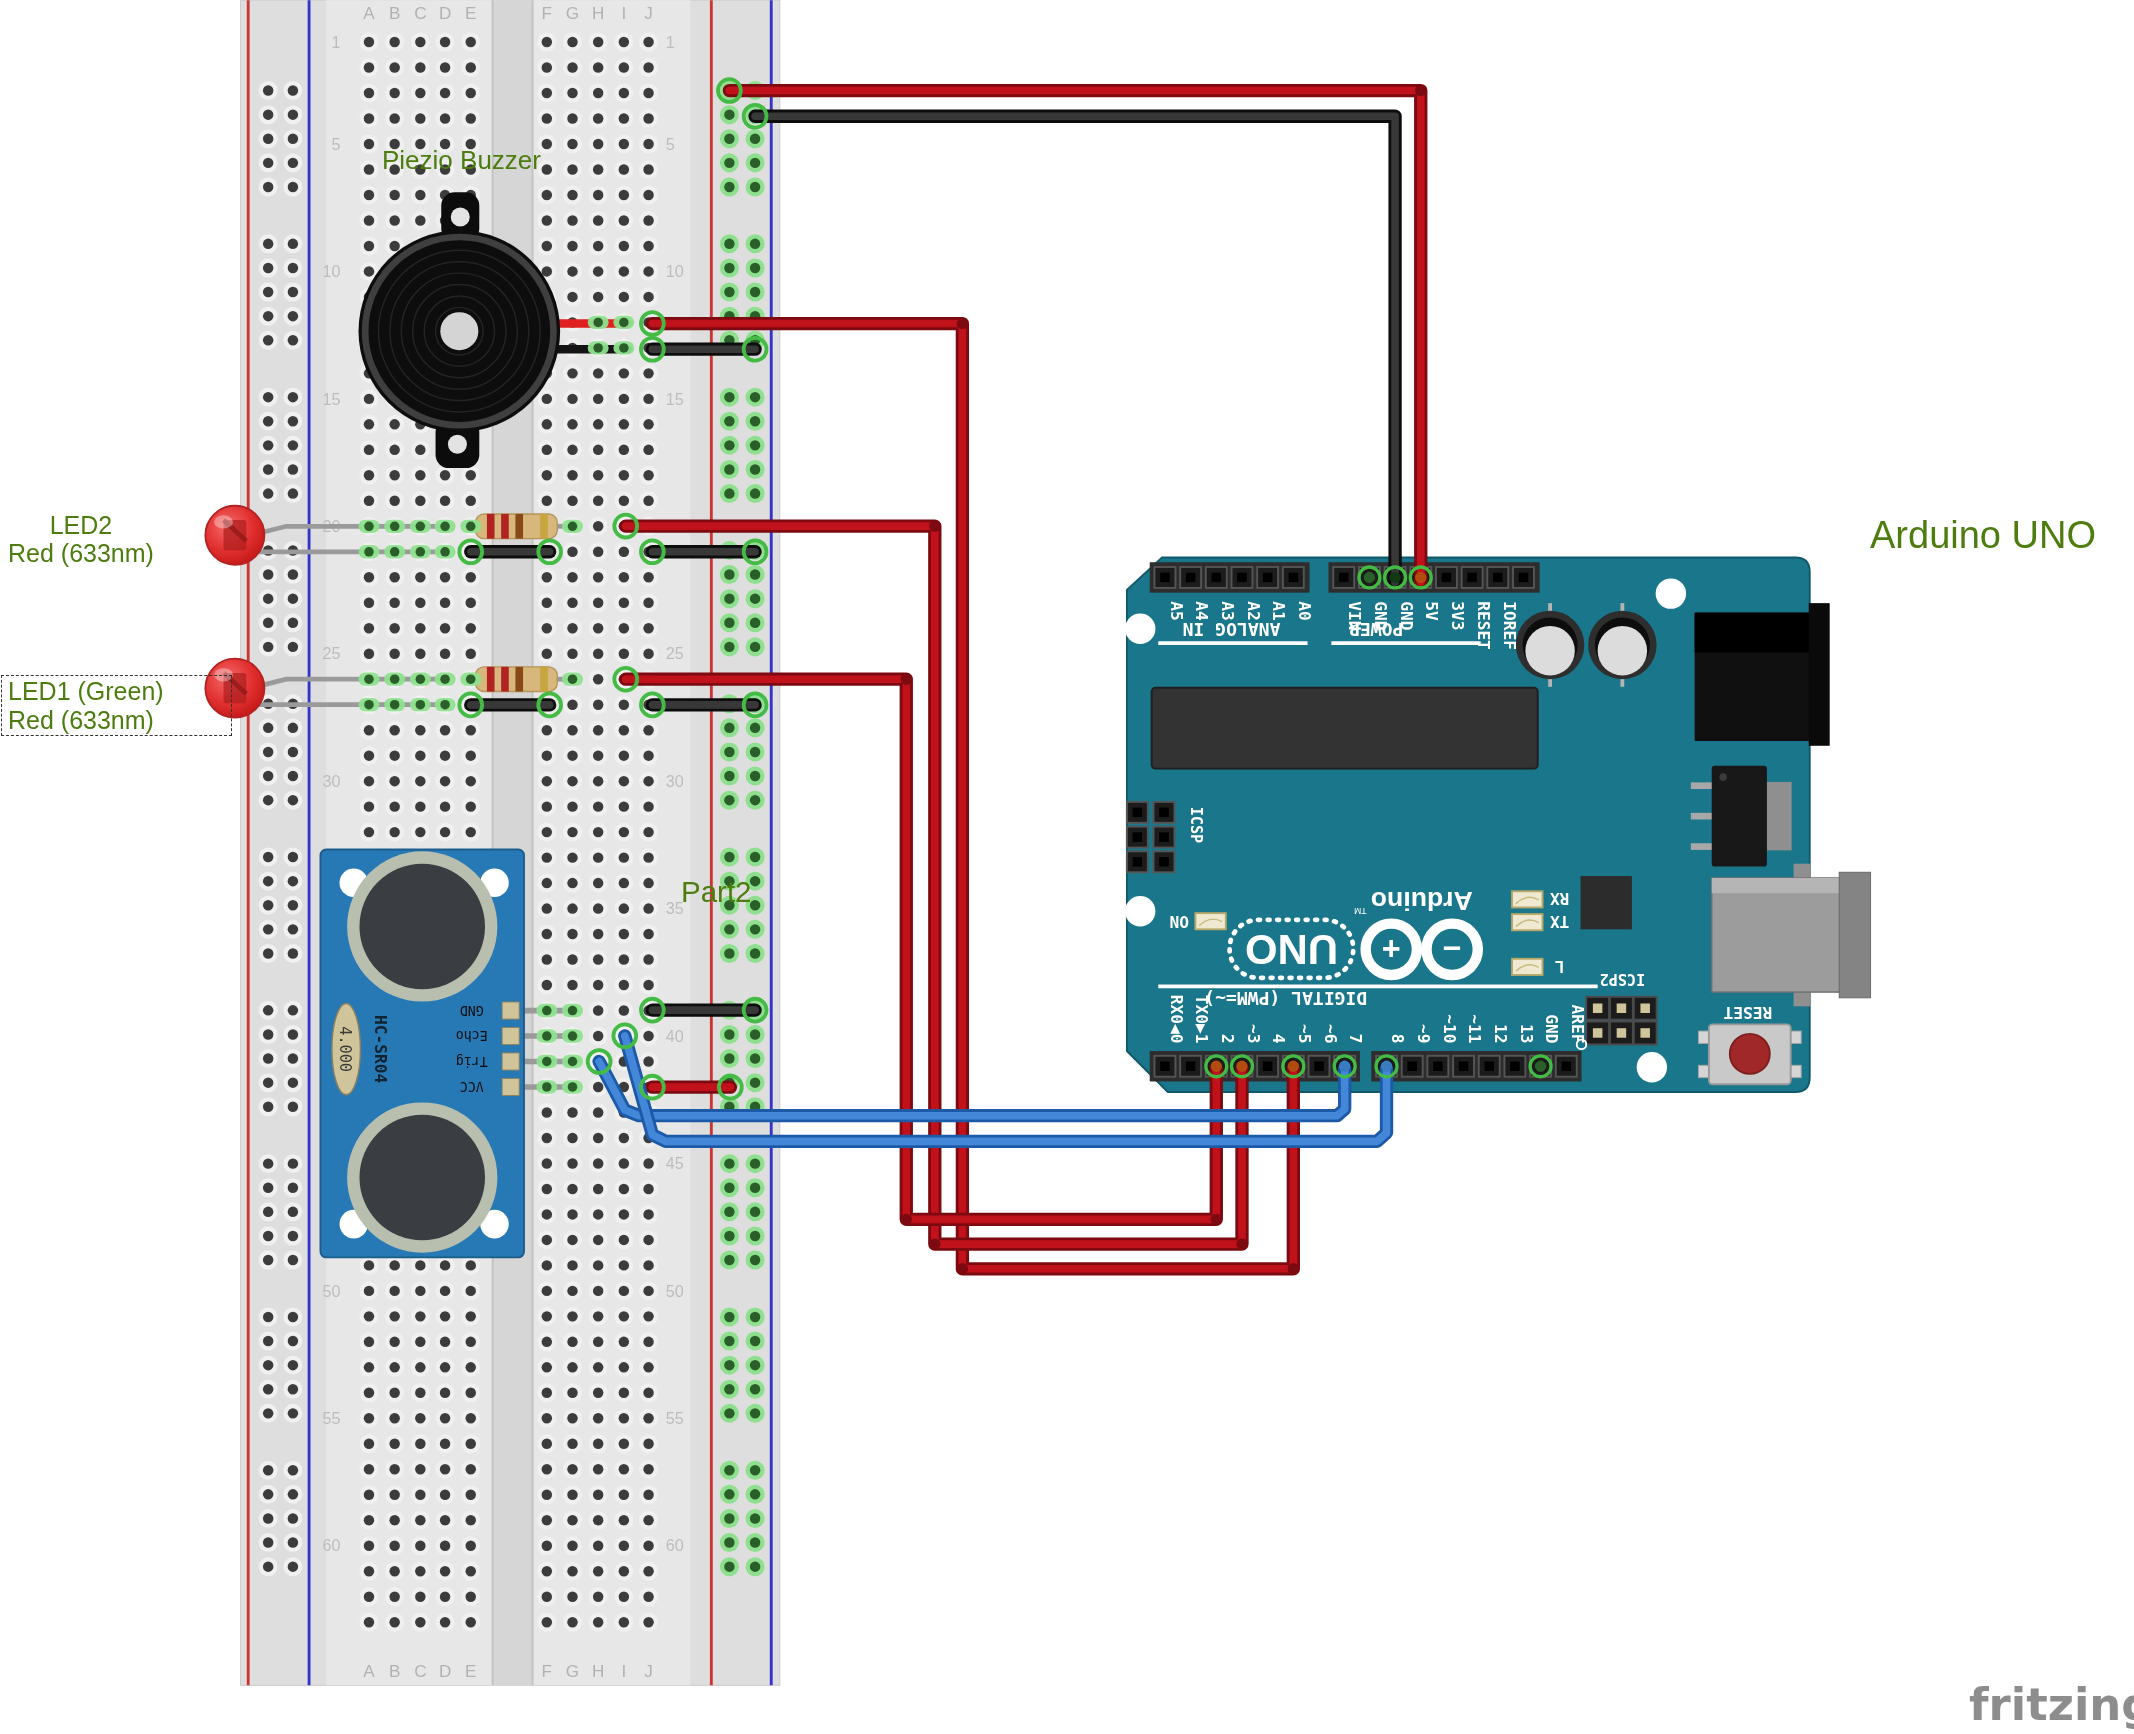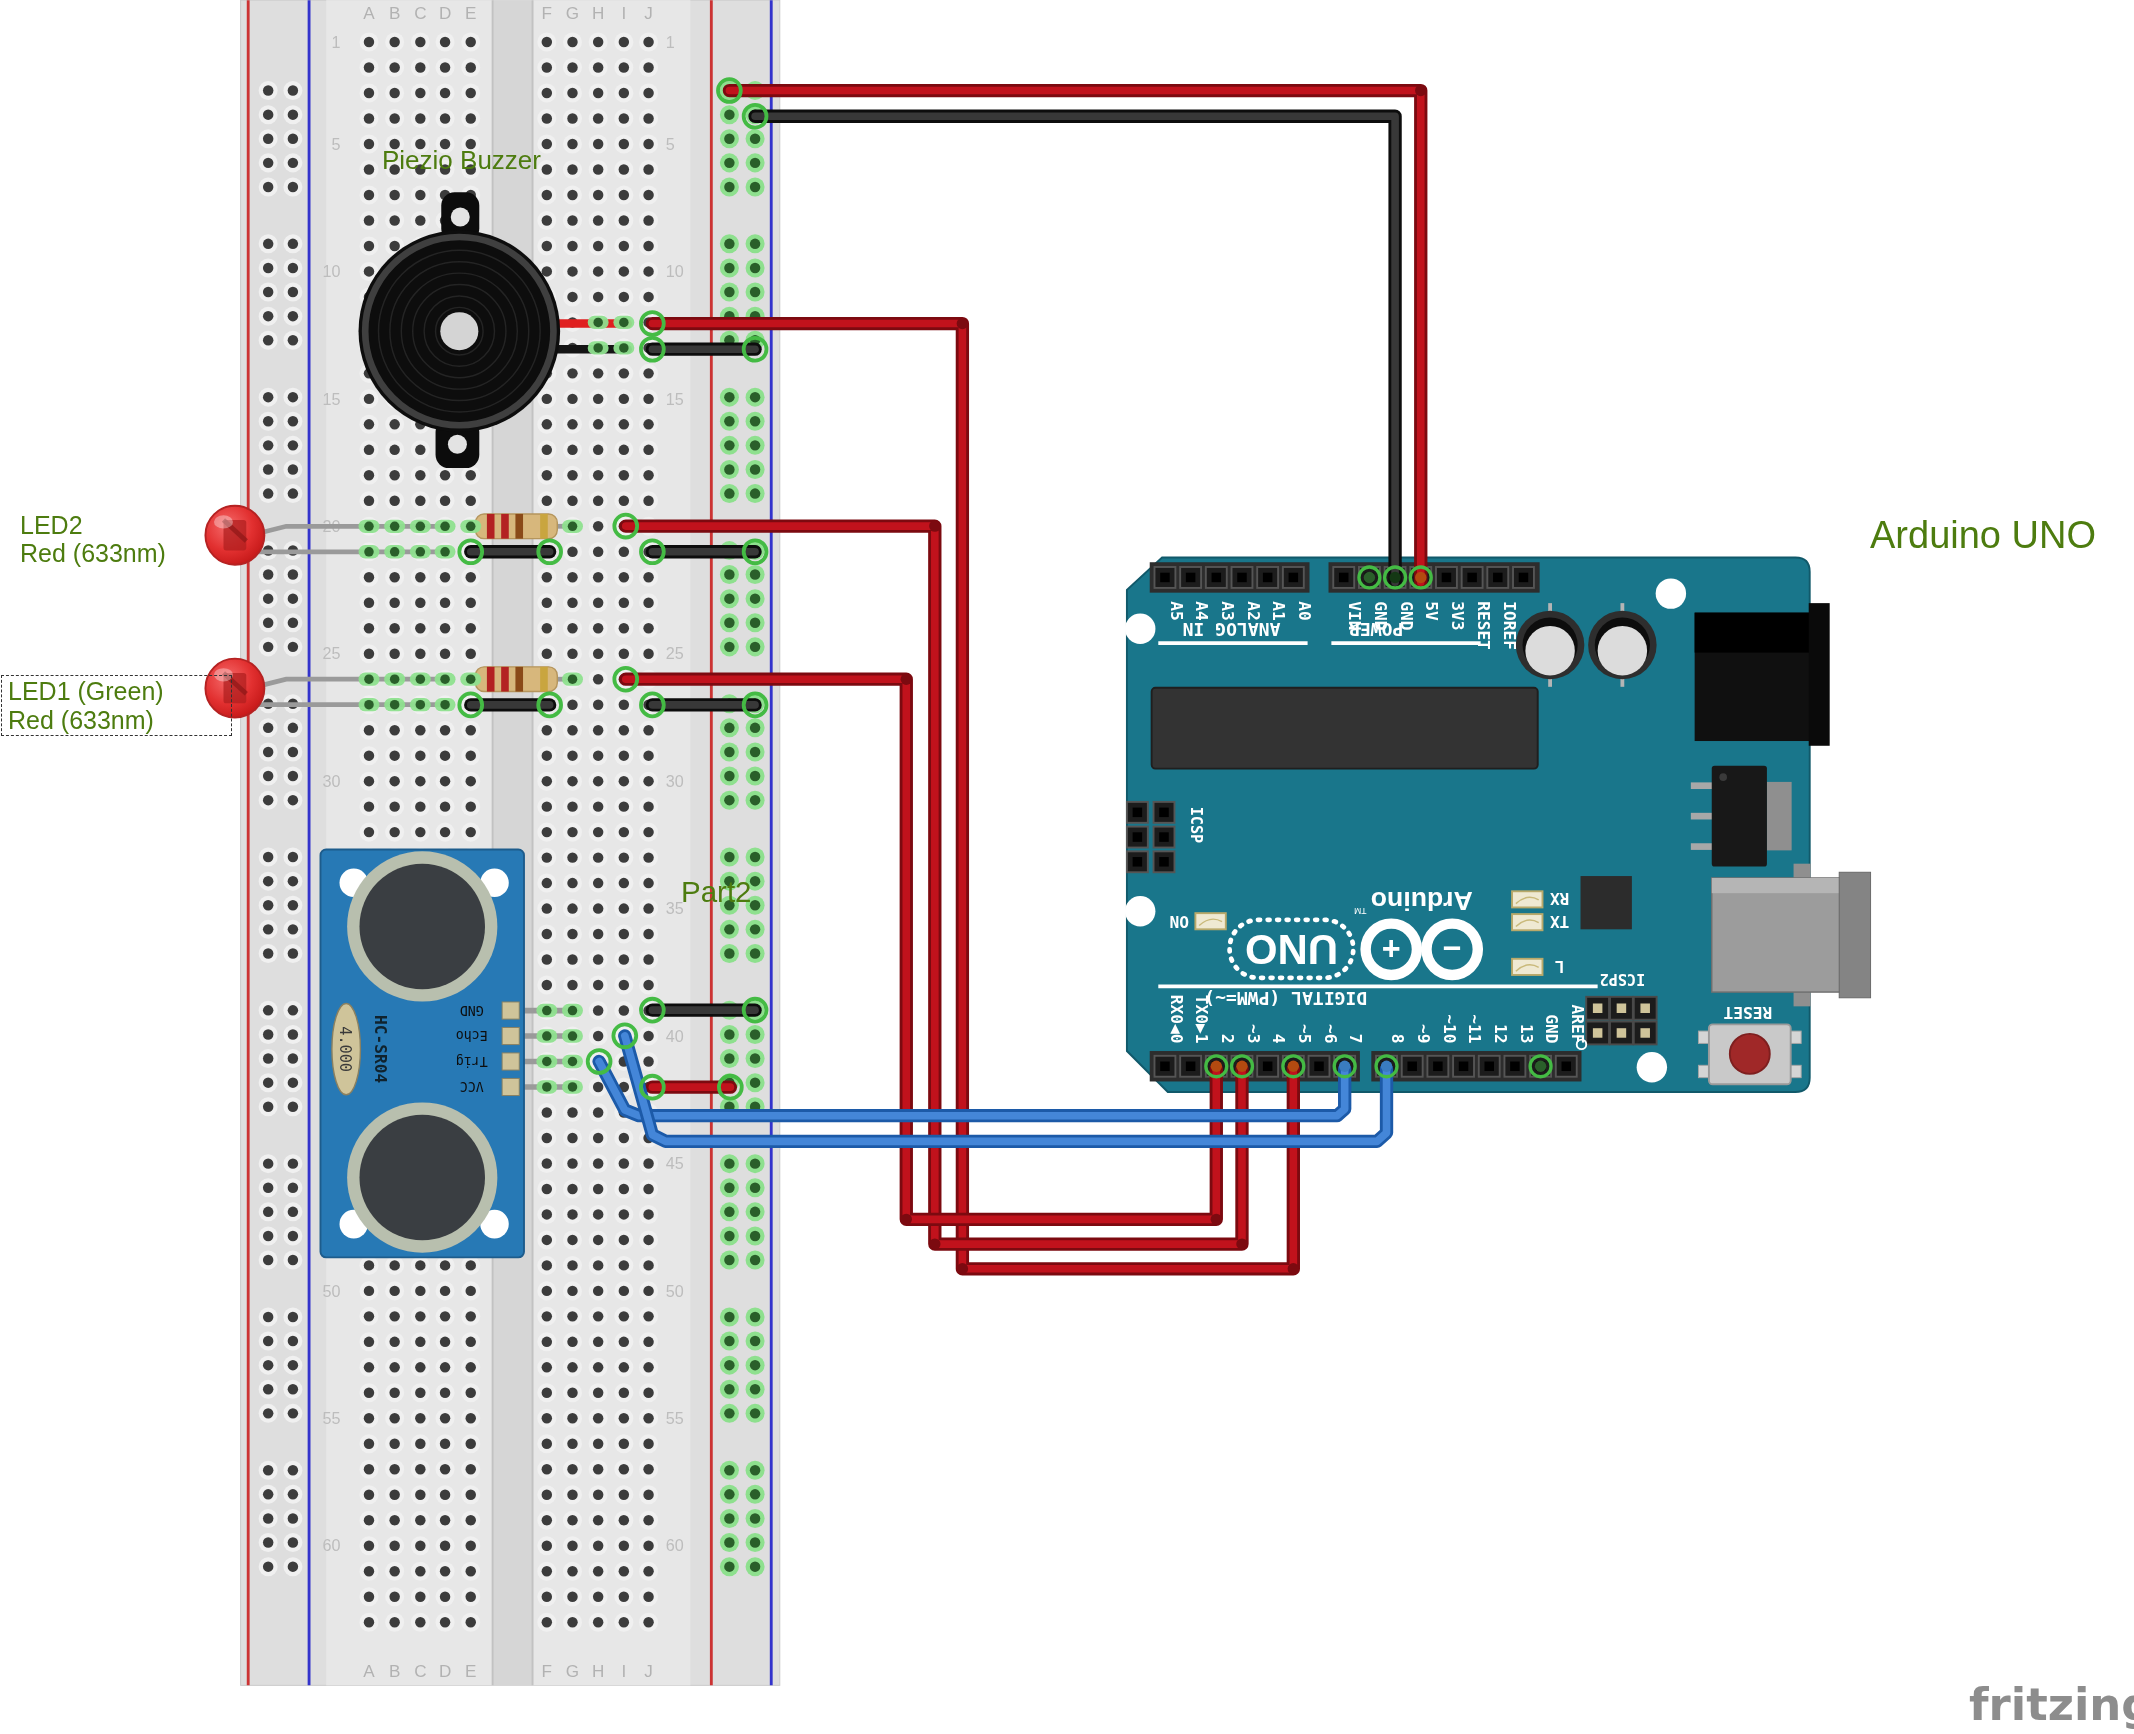--- a/index.html
+++ b/index.html
@@ -1,21 +1,21 @@
 <!DOCTYPE html>
 <html style="font-size:15px"><head>
 <meta charset="utf-8">
 <style>
   html,body{margin:0;padding:0;background:#fff;}
   .canvas{position:relative;width:2134px;height:1735px;background:#ffffff;overflow:hidden;
           font-family:"Liberation Sans",sans-serif;}
   svg{position:absolute;left:0;top:0;}
   .lbl{position:absolute;color:#4d7c0f;font-family:"Liberation Sans",sans-serif;z-index:5;}
   #lbl-buzzer{left:382px;top:145px;font-size:26px;}
-  #lbl-led2{left:20px;top:512px;font-size:25px;line-height:27.6px;}
+  #lbl-led2{left:8px;top:512px;font-size:25px;line-height:27.6px;text-align:center;}
   #lbl-led1-box{left:1px;top:675px;width:217px;border:1.9px dashed #333;padding:1px 6px;
                 font-size:25px;line-height:28.5px;background:transparent;}
   #lbl-part2{left:654px;top:875px;font-size:29.5px;margin-left:27px;}
   #lbl-arduino{left:1870px;top:502px;font-size:38px;margin-top:12px;}
   #lbl-fritzing{left:1969px;top:1678px;font-size:45px;font-weight:bold;
                 font-family:"DejaVu Sans",sans-serif;color:#8d8d8d;letter-spacing:0px;}
 </style>
 </head>
 <body>
 

